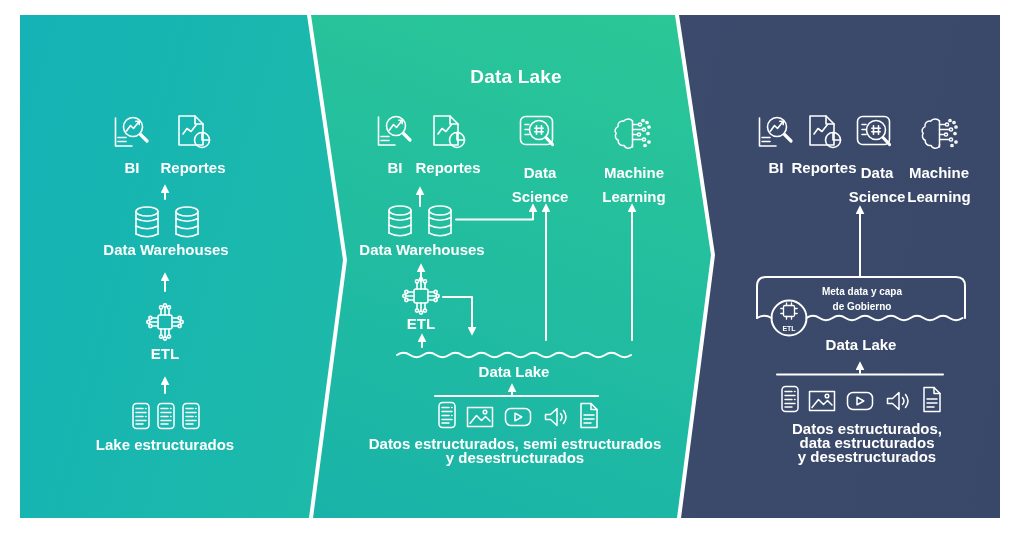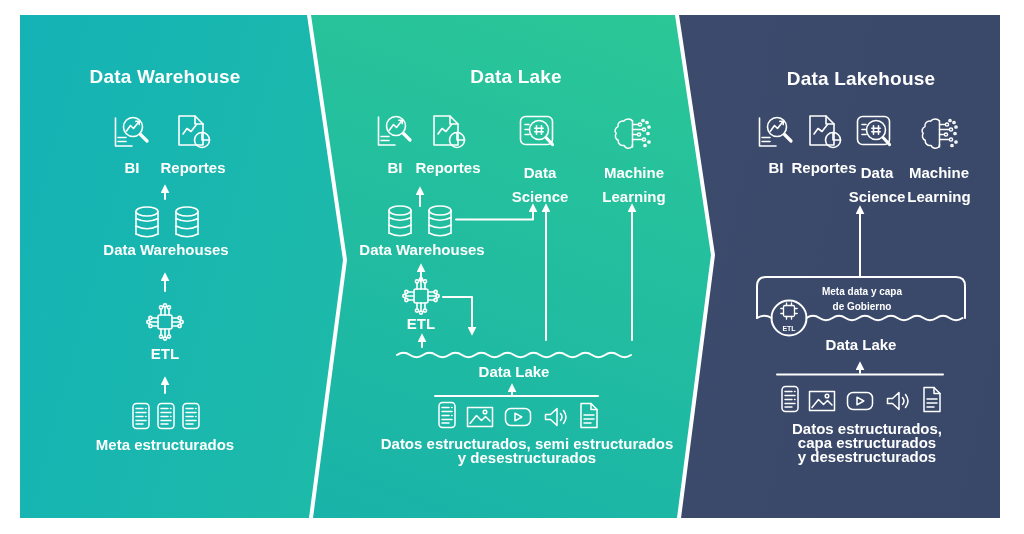--- a/index.html
+++ b/index.html
@@ -224,49 +224,47 @@
       <use href="#i-ds" x="855" y="113" width="44" height="44"></use>
       <use href="#i-ml" x="919" y="116" width="40" height="36"></use>
       <use href="#i-receipt" x="780" y="385" width="20" height="28"></use>
       <use href="#i-image" x="808" y="390" width="28" height="22"></use>
       <use href="#i-video" x="846" y="391" width="28" height="20"></use>
       <use href="#i-audio" x="885" y="389" width="26" height="24"></use>
       <use href="#i-doc" x="922" y="386" width="20" height="27"></use>
     </g>
   </svg>
 
-  <div class="lbl title" style="left:165px;top:66px;">Data Warehouse</div>
   <div class="lbl" style="left:132px;top:161px;">BI</div>
   <div class="lbl" style="left:193px;top:161px;">Reportes</div>
   <div class="lbl" style="left:166px;top:243px;">Data Warehouses</div>
   <div class="lbl" style="left:165px;top:347px;">ETL</div>
-  <div class="lbl" style="left:165px;top:438px;">Meta estructurados</div>
+  <div class="lbl" style="left:165px;top:438px;">Lake estructurados</div>
 
   <div class="lbl title" style="left:516px;top:66px;">Data Lake</div>
   <div class="lbl" style="left:395px;top:161px;">BI</div>
   <div class="lbl" style="left:448px;top:161px;">Reportes</div>
   <div class="lbl two" style="left:540px;top:161px;width:60px;">Data Science</div>
   <div class="lbl two" style="left:634px;top:161px;width:70px;">Machine Learning</div>
   <div class="lbl" style="left:422px;top:243px;">Data Warehouses</div>
   <div class="lbl" style="left:421px;top:317px;">ETL</div>
   <div class="lbl" style="left:514px;top:365px;">Data Lake</div>
-  <div class="lbl" style="left:515px;top:437px;margin-left:12px;">
+  <div class="lbl" style="left:515px;top:437px;">
     <div>Datos estructurados, semi estructurados</div>
     <div>y desestructurados</div>
   </div>
 
-  <div class="lbl title" style="left:861px;top:68px;">Data Lakehouse</div>
   <div class="lbl" style="left:776px;top:161px;">BI</div>
   <div class="lbl" style="left:824px;top:161px;">Reportes</div>
   <div class="lbl two" style="left:877px;top:161px;width:60px;">Data Science</div>
   <div class="lbl two" style="left:939px;top:161px;width:66px;">Machine Learning</div>
   <div class="lbl meta" style="left:862px;top:284px;">
     <div>Meta data y capa</div>
     <div>de Gobierno</div>
   </div>
   <div class="lbl" style="left:861px;top:338px;">Data Lake</div>
   <div class="lbl" style="left:867px;top:422px;">
     <div>Datos estructurados,</div>
-    <div>capa estructurados</div>
+    <div>data estructurados</div>
     <div>y desestructurados</div>
   </div>
 
 </div>
 
 </body></html>

